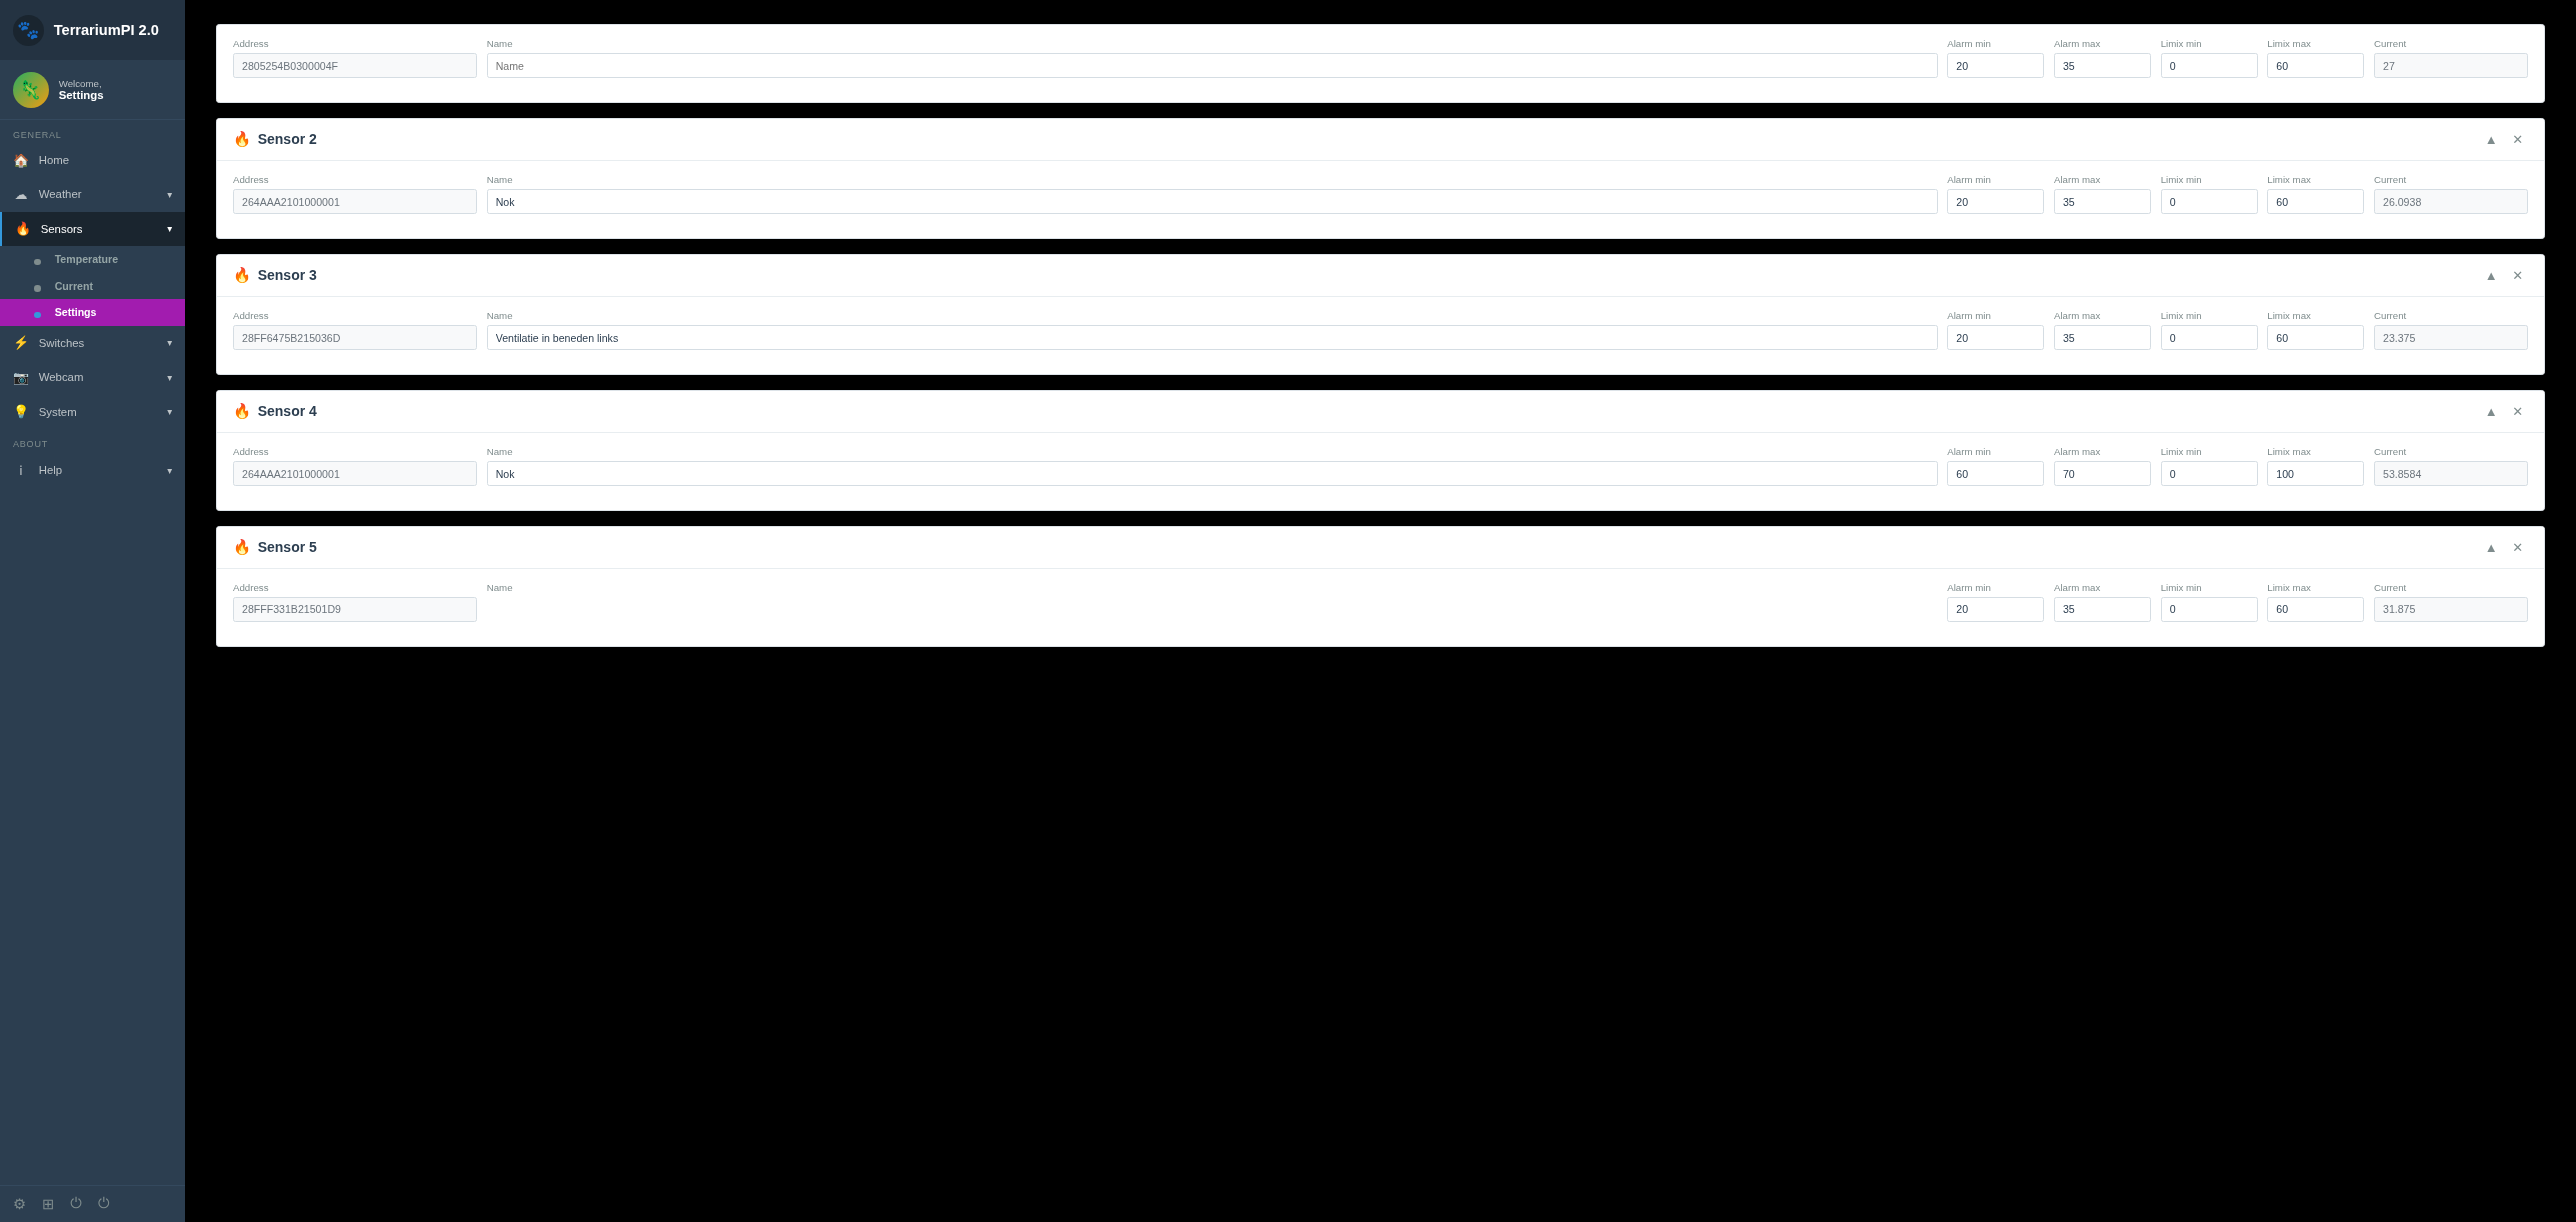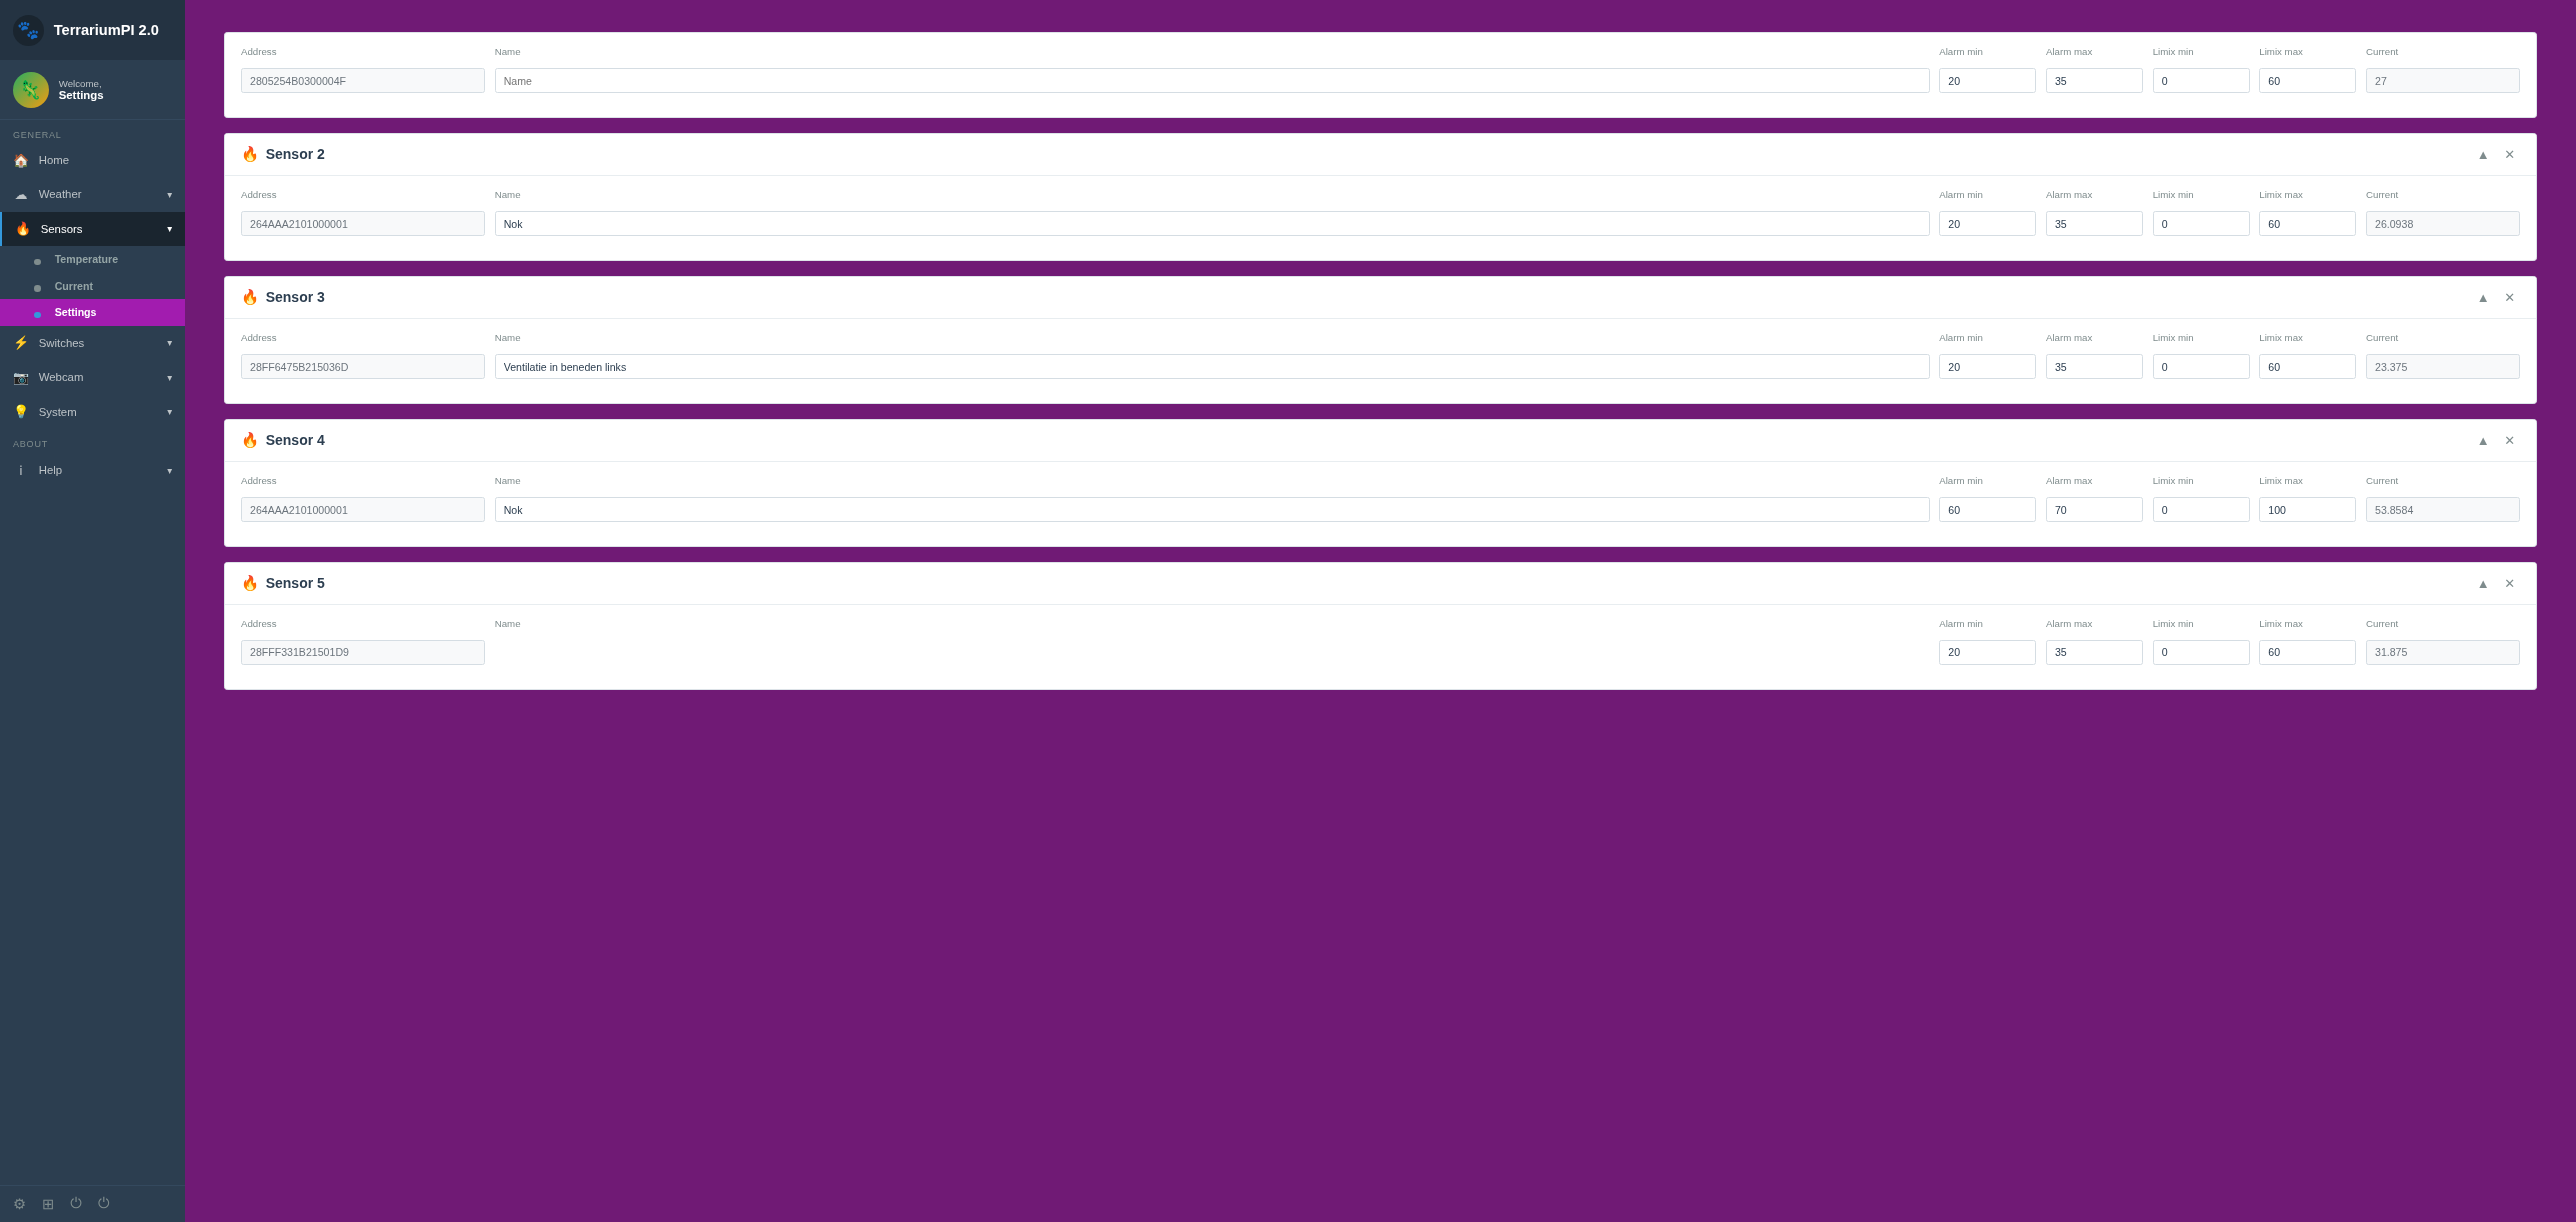--- a/index.html
+++ b/index.html
@@ -105,22 +105,22 @@
       border-top: 0.8px solid #34495e;
       color: #7f8c8d;
       font-size: 14.6px;
     }
     .sidebar-footer span { cursor: pointer; }
 
     
     .main {
       flex: 1;
       overflow-y: auto;
-      background: #701a75;
-      padding: 16px;
+      background: #000000;
+      padding: 8px;
     }
     .content-area {
       padding: 16px 23px;
     }
     .sensor-card {
       background: #fff;
       border: 0.8px solid #dde3e8;
       border-radius: 3.2px;
       margin-bottom: 14.6px;
       overflow: hidden;
@@ -169,21 +169,20 @@
     }
     .field-input {
       width: 100%;
       padding: 5.7px 8px;
       border: 0.8px solid #d5dde3;
       border-radius: 2.4px;
       font-size: 10.6px;
       color: #2c3e50;
       background: #fff;
       outline: none;
-      margin-top: 7px;
     }
     .field-input.readonly {
       background: #f8f9fa;
       color: #6c757d;
     }
     .field-input.current-val {
       background: #f8f9fa;
       color: #6c757d;
     }
   </style>

